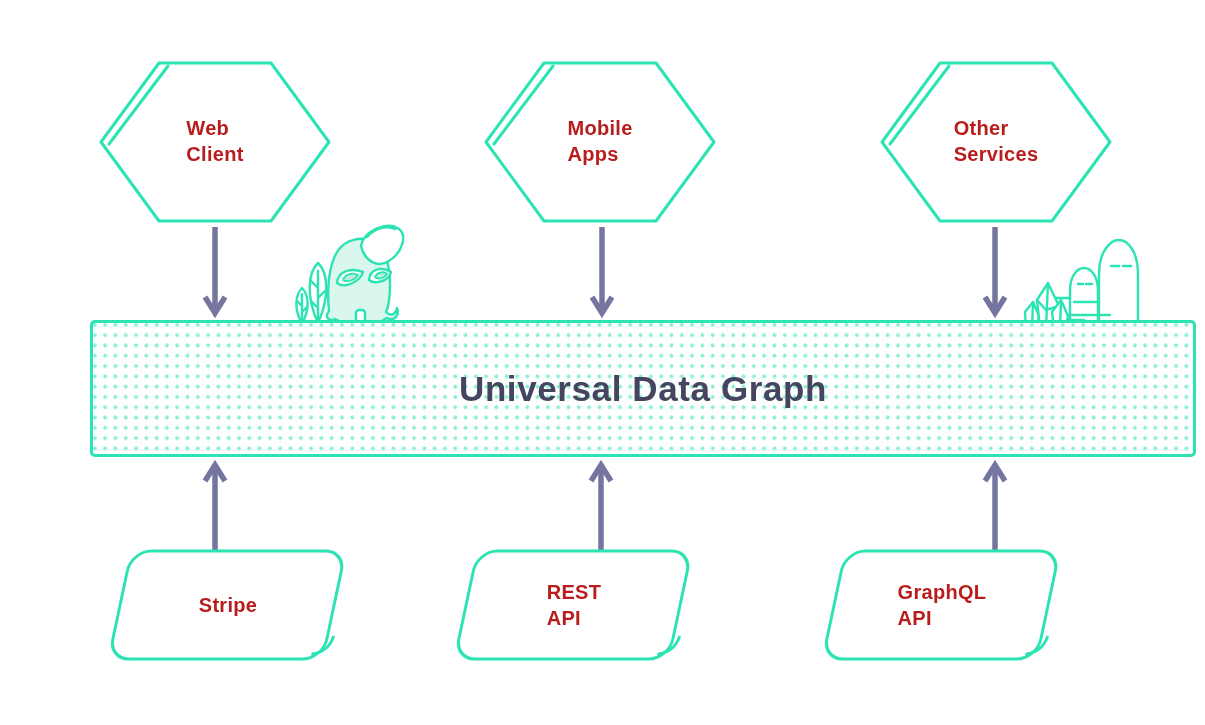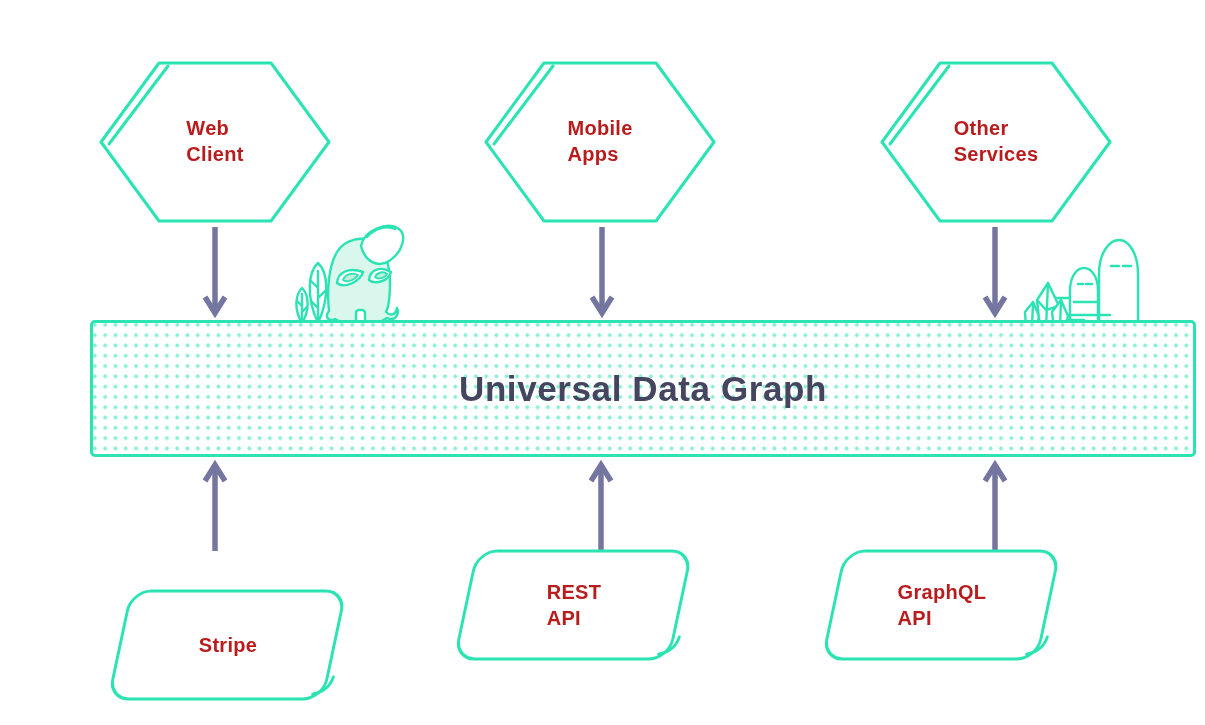--- a/index.html
+++ b/index.html
@@ -130,21 +130,21 @@
     <polygon class="t-white" points="22,92 19,64 30,47 41,70 37,92"></polygon>
     <path class="t-stroke" d="M30,47 L28,92 M19,64 L28,74 M41,70 L28,74"></path>
     <polygon class="t-white" points="36,92 34,76 43,64 50,80 47,92"></polygon>
     <path class="t-stroke" d="M43,64 L42,92"></path>
   </svg>
 
   <div class="hub">
     <div class="hub-label">Universal Data Graph</div>
   </div>
 
-  <div class="node" style="left:106px; top:549px; width:244px; height:114px;margin-top:40px;">
+  <div class="node" style="left:106px; top:549px; width:244px; height:114px;">
     <svg width="244" height="114" viewBox="0 0 244 114">
       <g transform="skewX(-12)">
         <rect class="shape-stroke" x="26" y="2" width="214" height="108" rx="20"></rect>
         <path class="accent" d="M234,88 C233,97 228,103 217,105" transform="translate(12,0)"></path>
       </g>
     </svg>
     <div class="node-label">Stripe</div>
   </div>
 
   <div class="node" style="left:452px; top:549px; width:244px; height:114px;">

